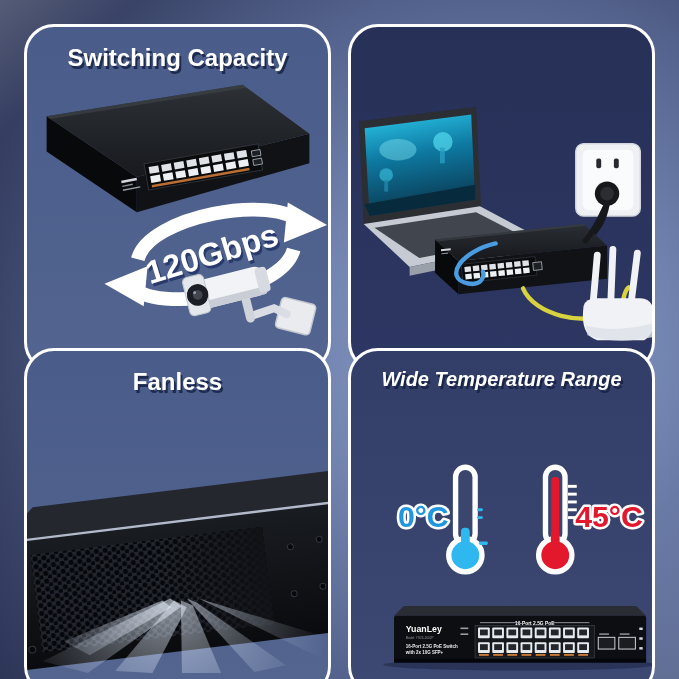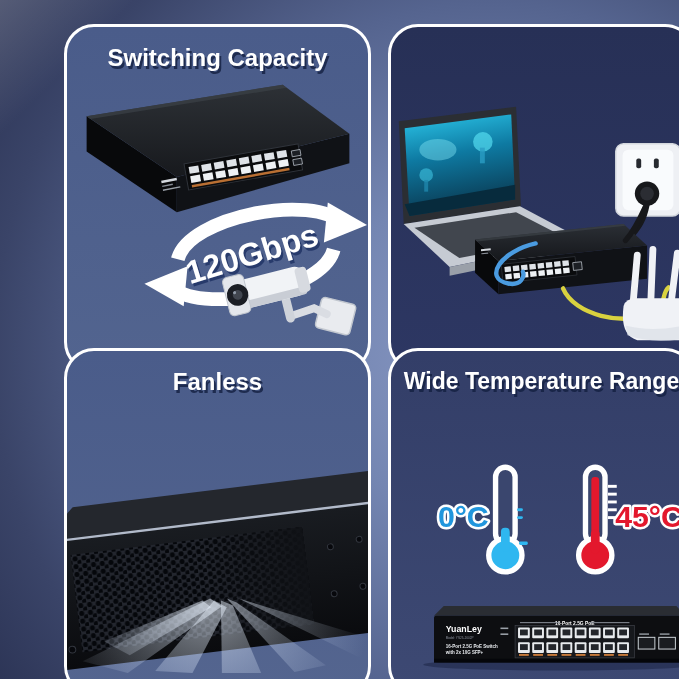--- a/index.html
+++ b/index.html
@@ -6,33 +6,33 @@
   .stage{
     position:relative;width:679px;height:679px;overflow:hidden;
     font-family:"Liberation Sans",sans-serif;
     background:
       linear-gradient(135deg, rgba(255,255,255,0.20) 0%, rgba(255,255,255,0) 10%),
       linear-gradient(315deg, rgba(255,255,255,0.10) 0%, rgba(255,255,255,0) 14%),
       radial-gradient(circle at 72% 52%, #8a99c4 0%, #7486b2 28%, #55648f 58%, #3a4468 82%, #2b3354 100%);
   }
   .panel{
     position:absolute;width:307px;height:348px;box-sizing:border-box;
-    border:3px solid #ffffff;border-radius:30px;overflow:hidden;margin-left:40px;
+    border:3px solid #ffffff;border-radius:30px;overflow:hidden;
   }
   .panel.tl{left:24px;top:24px;background:linear-gradient(180deg,#4a5c8a,#52648f);}
   .panel.tr{left:348px;top:24px;background:linear-gradient(180deg,#273056,#2d3763);}
   .panel.bl{left:24px;top:348px;background:linear-gradient(180deg,#4a5c8a,#54658f);}
   .panel.br{left:348px;top:348px;background:linear-gradient(180deg,#333e68,#3d4973);}
   .panel-title{
     position:absolute;top:17px;left:0;right:0;text-align:center;
     font-weight:bold;font-size:24px;color:#ffffff;letter-spacing:0px;
     text-shadow:2px 3px 0 rgba(19,31,64,0.8);
     z-index:3;
   }
-  .panel.br .panel-title{font-size:23px;}
+  .panel.br .panel-title{font-size:20px;font-style:italic;}
   .art{position:absolute;left:0;top:0;width:100%;height:100%;z-index:1;}
   svg text{font-family:"Liberation Sans",sans-serif;}
 </style>
 </head>
 <body>
 
 <div class="stage">
 
   <div class="panel tl">
     <div class="panel-title">Switching Capacity</div>

